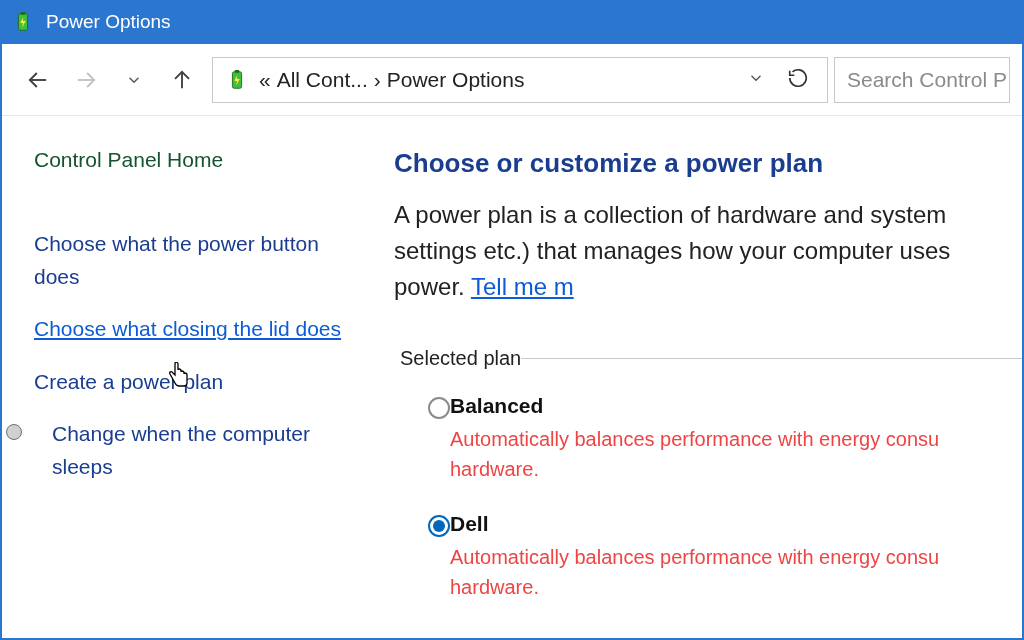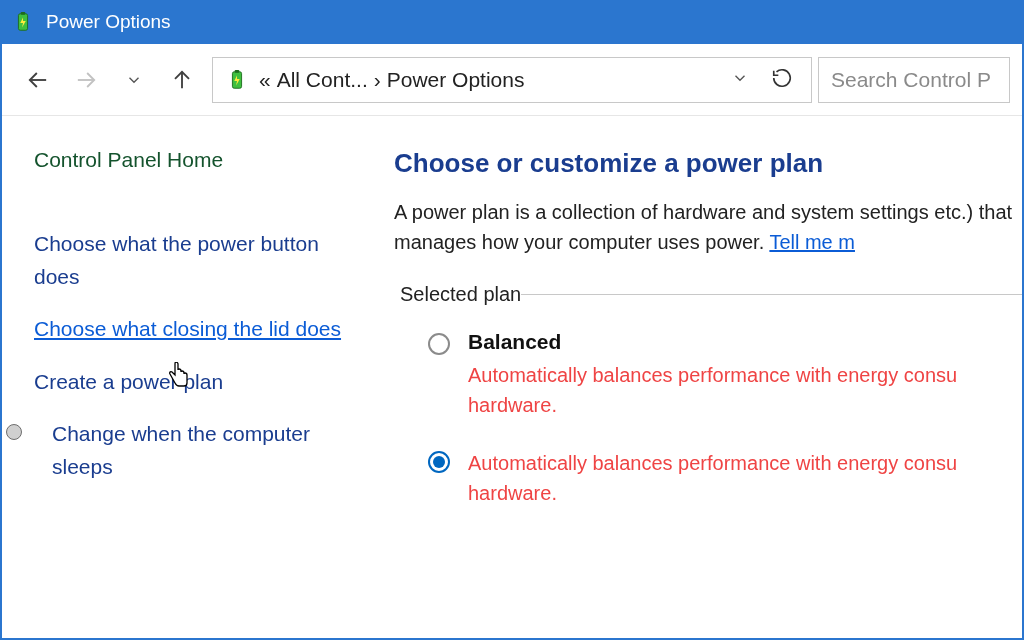--- a/index.html
+++ b/index.html
@@ -13,40 +13,40 @@
     .nav-btn { width: 48px; height: 44px; display: flex; align-items: center; justify-content: center; color: #5b5b5b; }
     .nav-btn.disabled { color: #b8b8b8; }
     
     .address-bar { flex: 1; height: 46px; border: 1px solid #c8c8c8; display: flex; align-items: center; padding: 0 10px; gap: 8px; margin: 0 6px; }
     .address-icon { width: 28px; height: 28px; display: flex; align-items: center; justify-content: center; }
     .address-text { display: flex; align-items: center; font-size: 21px; color: #222; gap: 6px; white-space: nowrap; overflow: hidden; }
     .address-spacer { flex: 1; }
     .address-drop { color: #555; padding: 0 6px; }
     .address-refresh { color: #333; padding: 0 8px; }
     
-    .search-box { width: 192px; height: 46px; border: 1px solid #c8c8c8; display: flex; align-items: center; padding: 0 12px; color: #8a8a8a; font-size: 21px; overflow: hidden; white-space: nowrap; }
+    .search-box { width: 176px; height: 46px; border: 1px solid #c8c8c8; display: flex; align-items: center; padding: 0 12px; color: #8a8a8a; font-size: 21px; overflow: hidden; white-space: nowrap; }
     
     .content-row { display: flex; height: calc(640px - 44px - 72px); }
     .sidebar { width: 392px; padding: 32px 36px 0 32px; }
     .sidebar-home { color: #14532d; font-size: 21px; margin-bottom: 56px; display: block; }
     .sidebar-link { color: #1a3d8f; font-size: 21px; line-height: 1.55; margin-bottom: 20px; display: block; cursor: pointer; }
     .sidebar-link.active { color: #0b5cd6; text-decoration: underline; }
     .sidebar-item-row { display: flex; align-items: flex-start; gap: 28px; margin-bottom: 20px; }
     .sidebar-item-row .bullet { width: 20px; height: 20px; margin-top: 4px; flex-shrink: 0; }
     
     .main { flex: 1; padding: 32px 0 0 0; overflow: hidden; }
     .main h1 { color: #1a3d8f; font-size: 26px; font-weight: 700; margin-bottom: 18px; }
-    .main-desc { font-size: 20px; color: #222; line-height: 1.5; margin-bottom: 26px; }
+    .main-desc { font-size: 24px; color: #222; line-height: 1.5; margin-bottom: 42px; }
     .main-desc a { color: #0b5cd6; text-decoration: underline; }
     
     .group-header { display: flex; align-items: center; margin-bottom: 24px; padding-left: 6px;}
     .group-title { font-size: 20px; color: #222; }
     .group-line { flex: 1; height: 1px; background: #c8c8c8; }
     
-    .plan { display: flex; gap: 18px; padding-left: 34px; margin-bottom: 28px; }
+    .plan { display: flex; padding-left: 34px; margin-bottom: 28px; }
     .radio { width: 22px; height: 22px; border: 2px solid #8b8b8b; border-radius: 50%; flex-shrink: 0; margin-top: 3px; position: relative; }
     .radio.checked { border-color: #0067c0; }
     .radio.checked::after { content: ""; position: absolute; left: 3px; top: 3px; width: 12px; height: 12px; border-radius: 50%; background: #0067c0; }
     .plan-body { flex: 1; }
     .plan-name { font-size: 21px; font-weight: 600; color: #111; margin-bottom: 6px; }
     .plan-desc { font-size: 20px; color: #ef4444; line-height: 1.5; }
     
     .cursor-pointer {
       position: absolute;
       left: 166px;
@@ -162,20 +162,21 @@
       <div class="radio"></div>
       <div class="plan-body">
         <div class="plan-name">Balanced</div>
         <div class="plan-desc">Automatically balances performance with energy consu hardware.</div>
       </div>
     </div>
 
     <div class="plan">
       <div class="radio checked"></div>
       <div class="plan-body">
+        <div class="plan-name">Dell</div>
         <div class="plan-desc">Automatically balances performance with energy consu hardware.</div>
       </div>
     </div>
   </div>
 </div>
 
 <svg class="cursor-pointer" viewBox="0 0 24 30">
   <path d="M9 2 v11 l-3-3 c-1-1-3 0-2 2 l5 9 c1 2 2 3 4 3 h5 c2 0 3-1 3-3 v-8 c0-1-1-2-2-2 s-1 1-1 1 v-1 c0-1-1-2-2-2 s-1 1-1 1 v-1 c0-1-1-2-2-2 s-1 1-1 1 V2 c0-1-1-2-2-2 s-1 1-1 2 z" fill="#fff" stroke="#000" stroke-width="1.3"></path>
 </svg>
 

